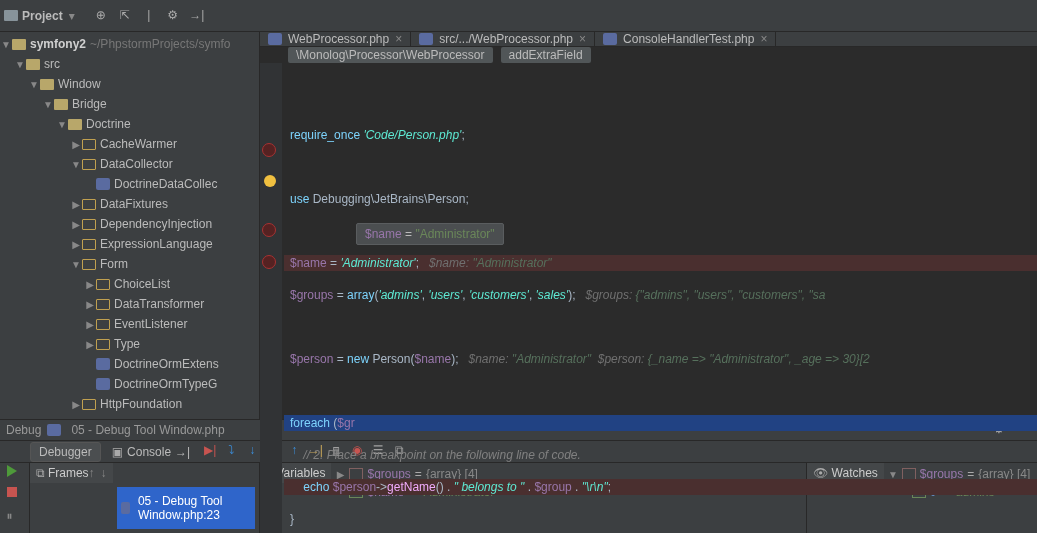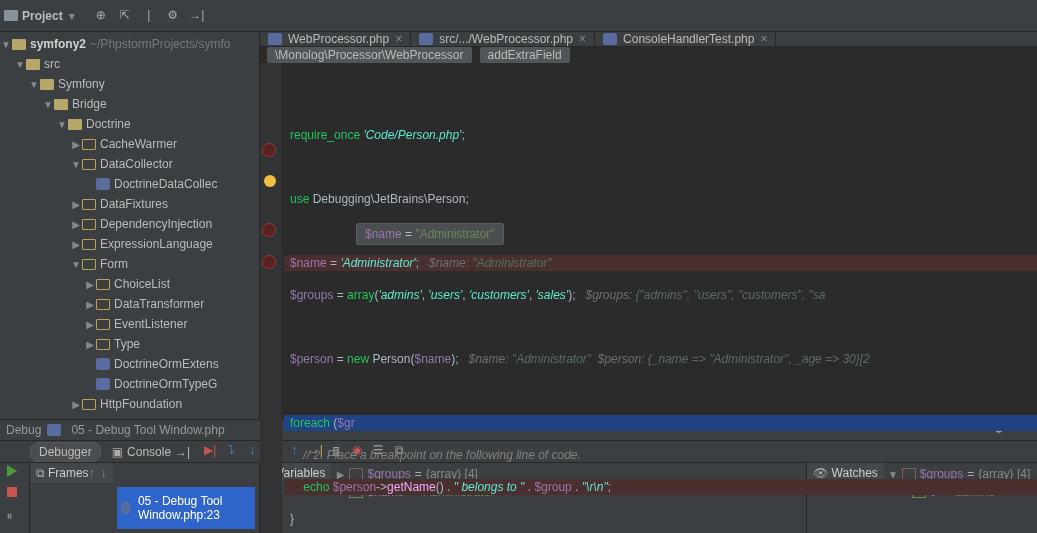--- a/index.html
+++ b/index.html
@@ -18,44 +18,44 @@
 .ic-folder.outline { background:transparent; border:1px solid #c0a050; }
 .ic-php { width:14px; height:12px; background:#5a6ba0; border-radius:2px; margin-right:4px; display:inline-block; }
 .tree-row .label { color:#bbb; }
 .tree-row .root-label { color:#d0d0d0; font-weight:bold; }
 .tree-row .muted { color:#777; margin-left:4px; }
 .editor { flex:1; display:flex; flex-direction:column; min-width:0; background:#2b2b2b; }
 .tabs { height:22px; background:#3c3f41; display:flex; align-items:stretch; border-bottom:1px solid #282828; }
 .tab { display:flex; align-items:center; padding:0 8px; border-right:1px solid #282828; color:#bbb; cursor:pointer; gap:6px; }
 .tab .ic-php { margin-right:0; }
 .tab .close { color:#888; }
-.breadcrumb { height:22px; display:flex; align-items:center; padding-left:7px; gap:8px; }
+.breadcrumb { height:22px; display:flex; align-items:center; padding-left:28px; gap:8px; }
 .crumb { background:#515658; padding:1px 8px; border-radius:2px; color:#bbb; }
 .code { flex:1; font-family:Menlo,Consolas,monospace; font-size:13px; line-height:16px; position:relative; padding-left:24px; white-space:pre; color:#a9b7c6; }
 .code .gutter { position:absolute; left:0; top:0; width:22px; height:100%; background:#313335; }
 .gmark { position:absolute; left:2px; width:14px; height:14px; background:#552222; border:1px solid #a83232; border-radius:50%; }
 .bulb { position:absolute; left:4px; width:12px; height:12px; background:#f0c040; border-radius:50%; }
-.kw { color:#22c55e; }
+.kw { color:#7dd3fc; }
 .str { color:#5eead4;font-style:italic; }
 .var { color:#9876aa; }
 .cmt { color:#808080; font-style:italic; }
 .fn { color:#f0abfc; }
 .hint-var { color:#707070; font-style:italic; }
 .hint-val { color:#56705c; font-style:italic; }
 .line { height:16px; padding:0 6px; }
 .hl-blue { background:#214283; }
 .hl-dred { background:#4a2f2f; }
 .tooltip { position:absolute; background:#4b4e50; border:1px solid #5a5d5f; padding:2px 8px; border-radius:2px; color:#bbb; font-family:Menlo,Consolas,monospace; }
 .tooltip .tv-var { color:#9876aa; }
 .tooltip .tv-val { color:#6a8759; }
 .dbg-bar { height:22px; background:#3c3f41; display:flex; align-items:center; padding:0 6px; border-top:1px solid #282828; border-bottom:1px solid #282828; justify-content:space-between; }
 .dbg-bar .left { display:flex; align-items:center; gap:6px; color:#999;text-align:center; }
 .dbg-bar .right { display:flex; gap:8px; }
 .dbg-tool { height:22px; background:#3c3f41; display:flex; align-items:center; padding-left:30px; gap:3px; border-bottom:1px solid #282828; }
-.tool-tab { padding:2px 8px; color:#bbb; border:1px solid #555; border-radius:8px; background:#4b4e50; cursor:pointer; display:flex; align-items:center; gap:4px;text-align:center; }
+.tool-tab { padding:2px 8px; color:#bbb; border:1px solid #555; border-radius:3px; background:#4b4e50; cursor:pointer; display:flex; align-items:center; gap:4px;text-align:center; }
 .tool-tab.plain { border:none; background:transparent; }
 .tool-icon { width:18px; height:18px; text-align:center; color:#a0a0a0; cursor:pointer; }
 .panels { flex:0 0 70px; display:flex; background:#3c3f41; }
 .run-col { width:30px; background:#3c3f41; display:flex; flex-direction:column; align-items:center; padding-top:2px; gap:6px; border-right:1px solid #282828; }
 .run-btn { width:16px; height:16px; cursor:pointer; }
 .tri-green { width:0; height:0; border-left:10px solid #4e9a3a; border-top:6px solid transparent; border-bottom:6px solid transparent; }
 .sq-red { width:10px; height:10px; background:#c75450; }
 .panel { flex:1; display:flex; flex-direction:row; border-right:1px solid #282828; min-width:0; }
 .panel-head { height:20px; background:#444749; display:flex; align-items:center; padding:0 6px; color:#ccc; justify-content:space-between; }
 .panel-head .hicons { display:flex; gap:6px; color:#888; }
@@ -97,21 +97,21 @@
         <span class="muted">~/PhpstormProjects/symfo</span>
       </div>
     <div class="tree-row" style="padding-left:14px">
         <span class="exp">▼</span>
         <span class="ic-folder"></span>
         <span class="label">src</span>
       </div>
     <div class="tree-row" style="padding-left:28px">
         <span class="exp">▼</span>
         <span class="ic-folder"></span>
-        <span class="label">Symfony</span>
+        <span class="label">Window</span>
       </div>
     <div class="tree-row" style="padding-left:42px">
         <span class="exp">▼</span>
         <span class="ic-folder"></span>
         <span class="label">Bridge</span>
       </div>
     <div class="tree-row" style="padding-left:56px">
         <span class="exp">▼</span>
         <span class="ic-folder"></span>
         <span class="label">Doctrine</span>

